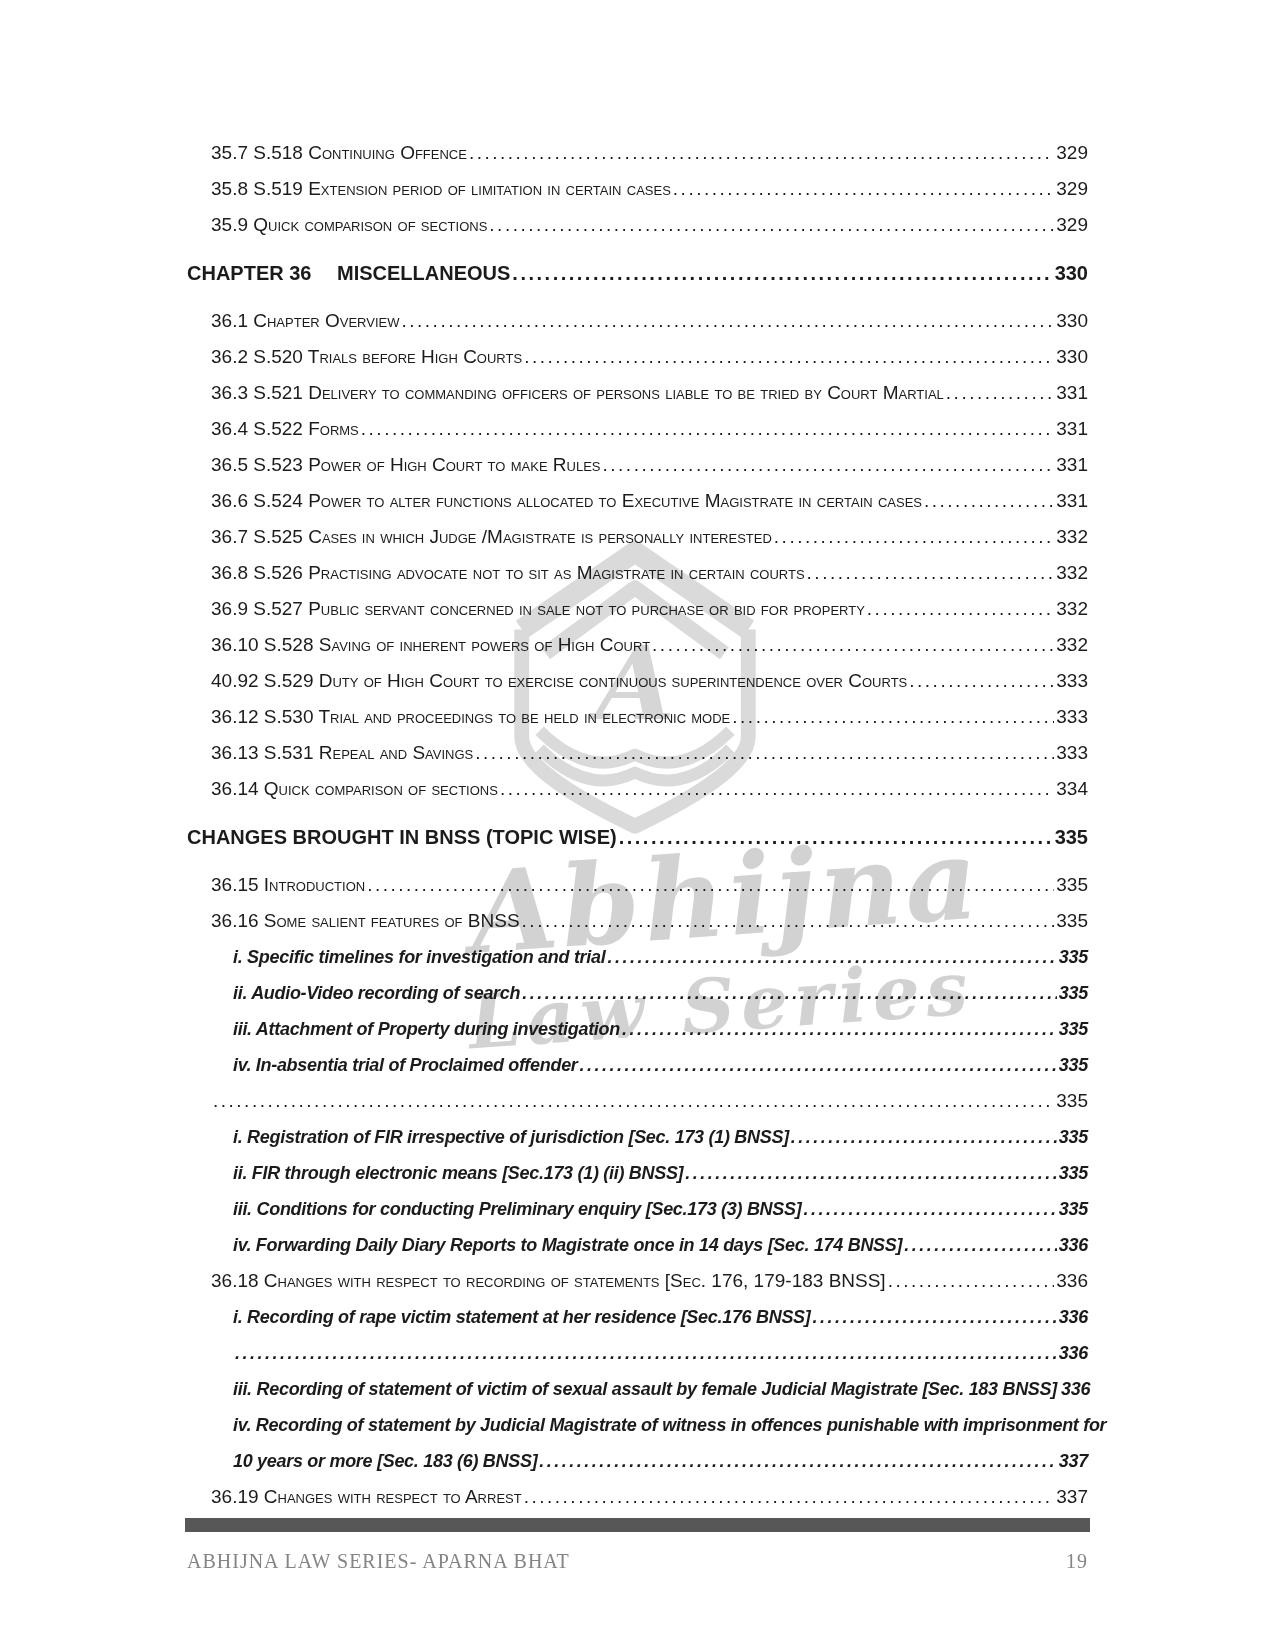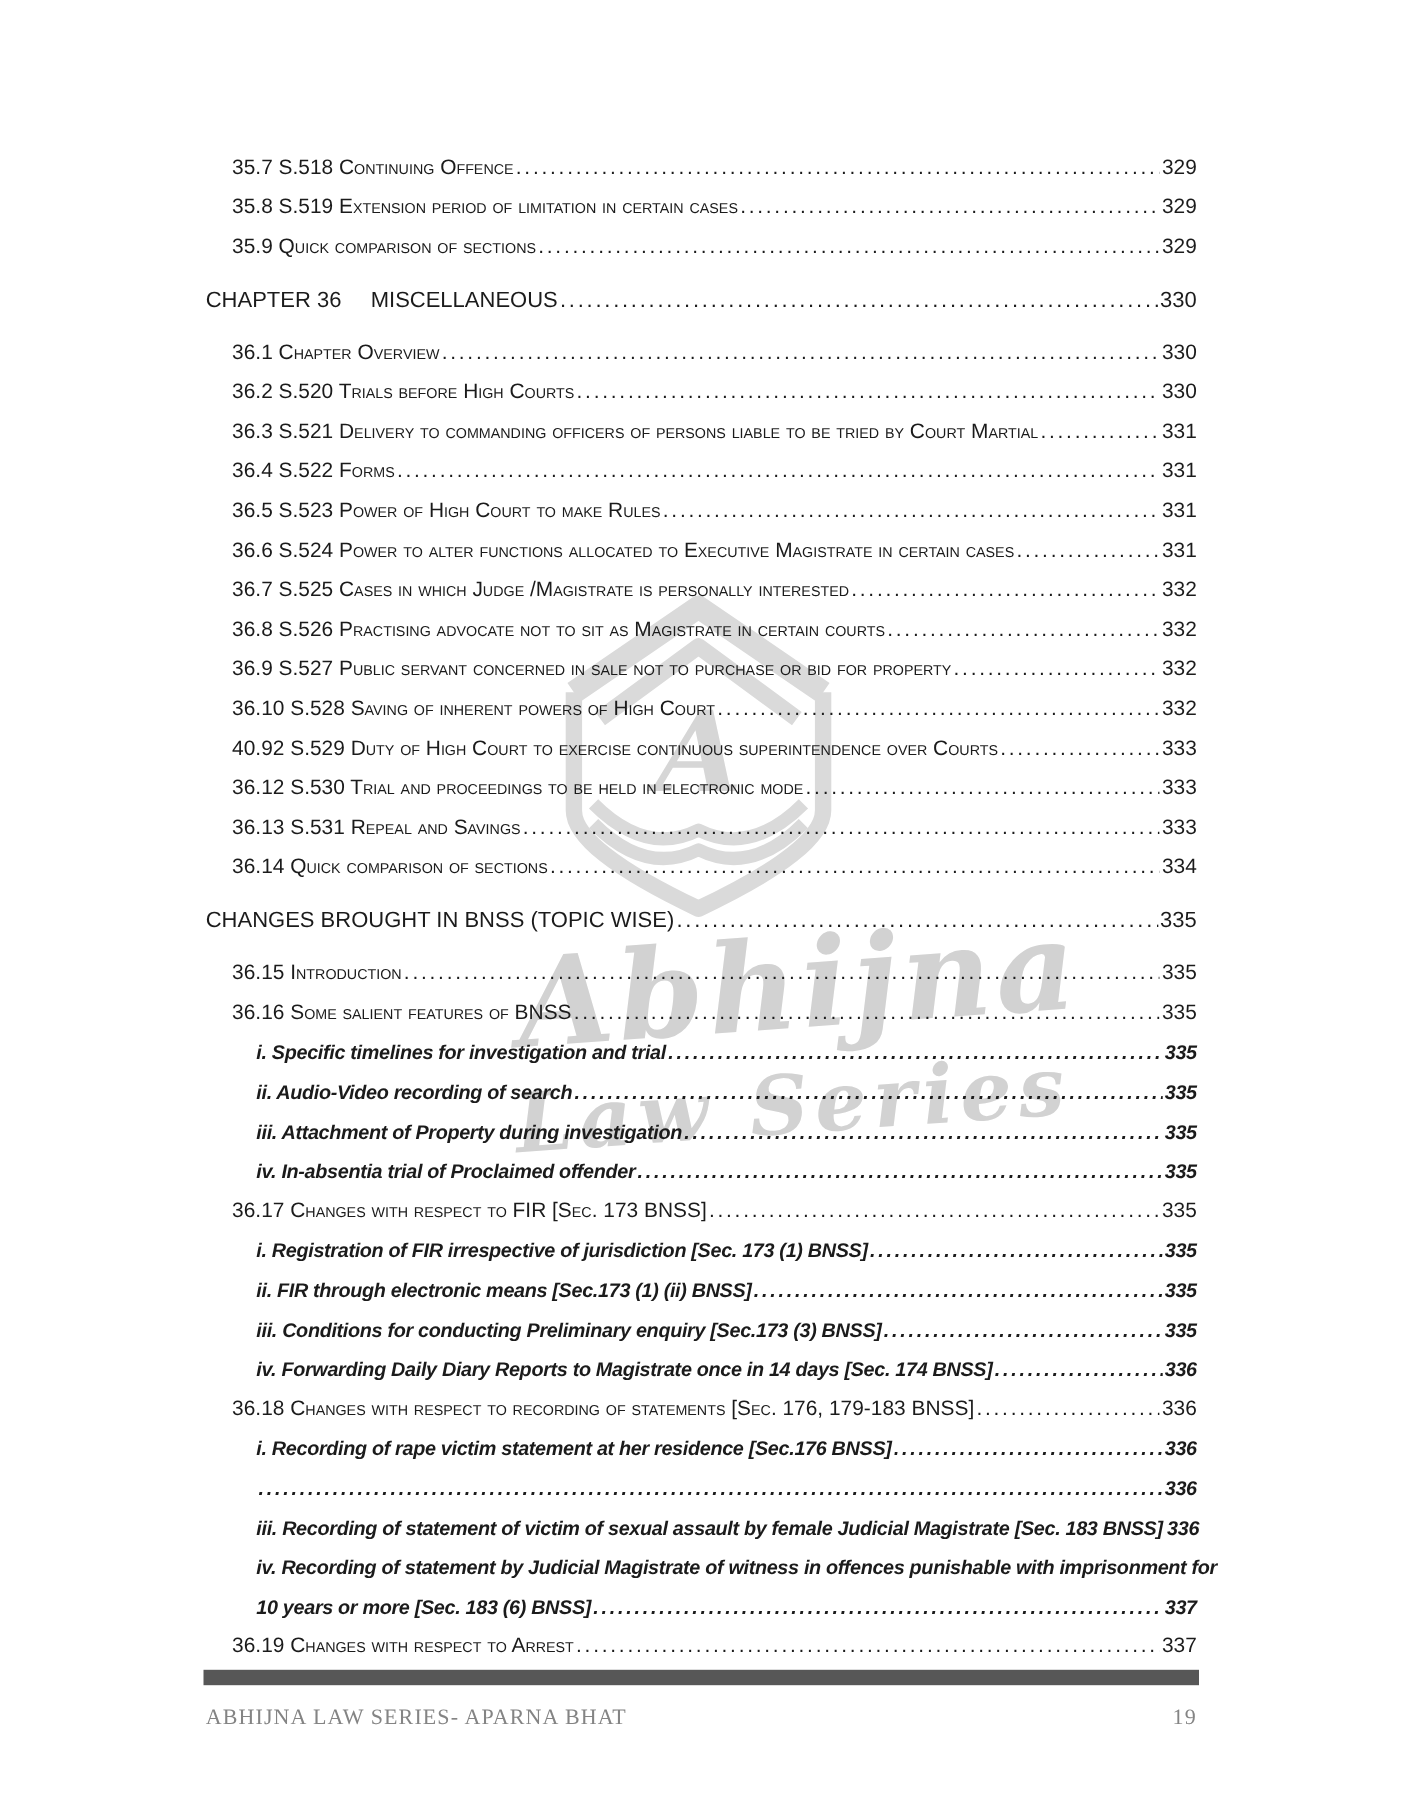--- a/index.html
+++ b/index.html
@@ -25,21 +25,21 @@
   }
   .wm-line1{left:470px;top:830px;font-size:112px;}
   .wm-line2{left:468px;top:962px;font-size:74px;letter-spacing:6px;}
   
   .toc{position:absolute;left:187px;top:135px;width:901px;z-index:1;}
   .row{
     display:flex;align-items:baseline;
     height:36px;line-height:36px;
     font-size:19px;white-space:nowrap;
   }
-  .row.l0{font-weight:400;font-size:20px;margin:12px 0;}
+  .row.l0{font-weight:700;font-size:20px;margin:12px 0;}
   .row.l1{padding-left:24px;}
   .row.l1 .txt{font-variant:small-caps;}
   .row.l2{padding-left:46px;font-style:italic;font-size:18px;letter-spacing:-0.3px;font-weight:bold;}
   .prefix{display:inline-block;width:150px;flex:none;}
   .txt{flex:0 0 auto;}
   .dots{flex:1 1 auto;overflow:hidden;min-width:0;margin:0 2px;}
   .dots::after{
     content:"................................................................................................................................................................................................................";
     letter-spacing:2.5px;
   }
@@ -196,21 +196,20 @@
         <span class="txt">iii. Attachment of Property during investigation</span>
         <span class="dots"></span>
         <span class="pg">335</span>
       </div>
       <div class="row l2">
         <span class="txt">iv. In-absentia trial of Proclaimed offender</span>
         <span class="dots"></span>
         <span class="pg">335</span>
       </div>
       <div class="row l1">
-        <span class="txt">36.17 Changes with respect to FIR [Sec. 173 BNSS]</span>
         <span class="dots"></span>
         <span class="pg">335</span>
       </div>
       <div class="row l2">
         <span class="txt">i. Registration of FIR irrespective of jurisdiction [Sec. 173 (1) BNSS]</span>
         <span class="dots"></span>
         <span class="pg">335</span>
       </div>
       <div class="row l2">
         <span class="txt">ii. FIR through electronic means [Sec.173 (1) (ii) BNSS]</span>

